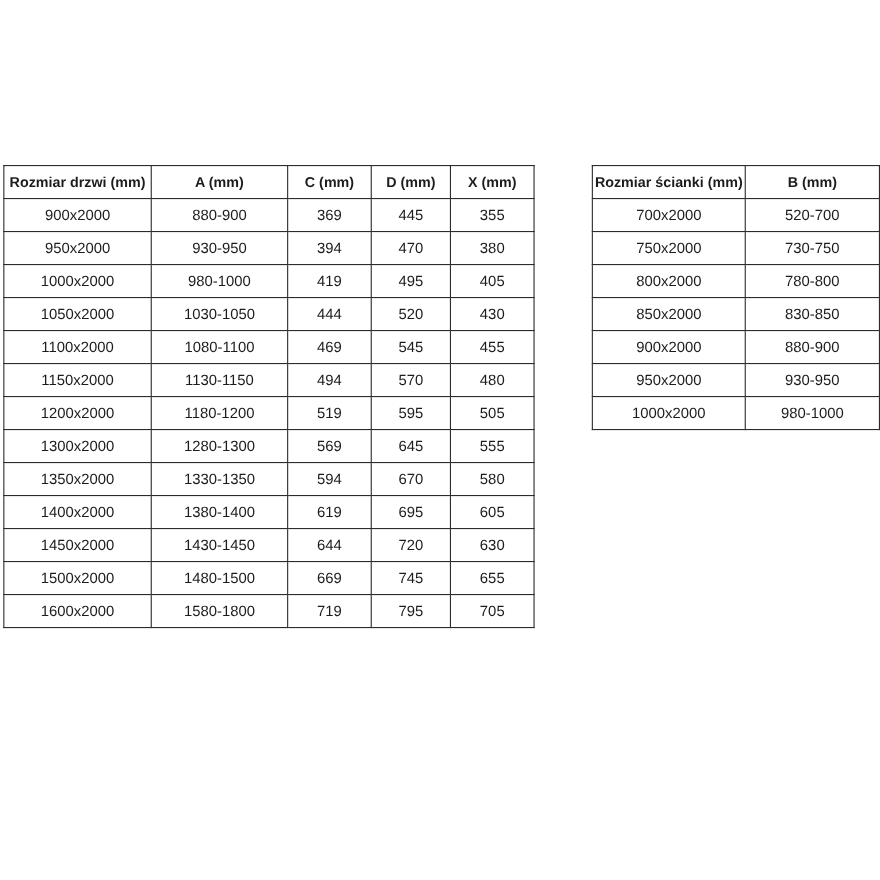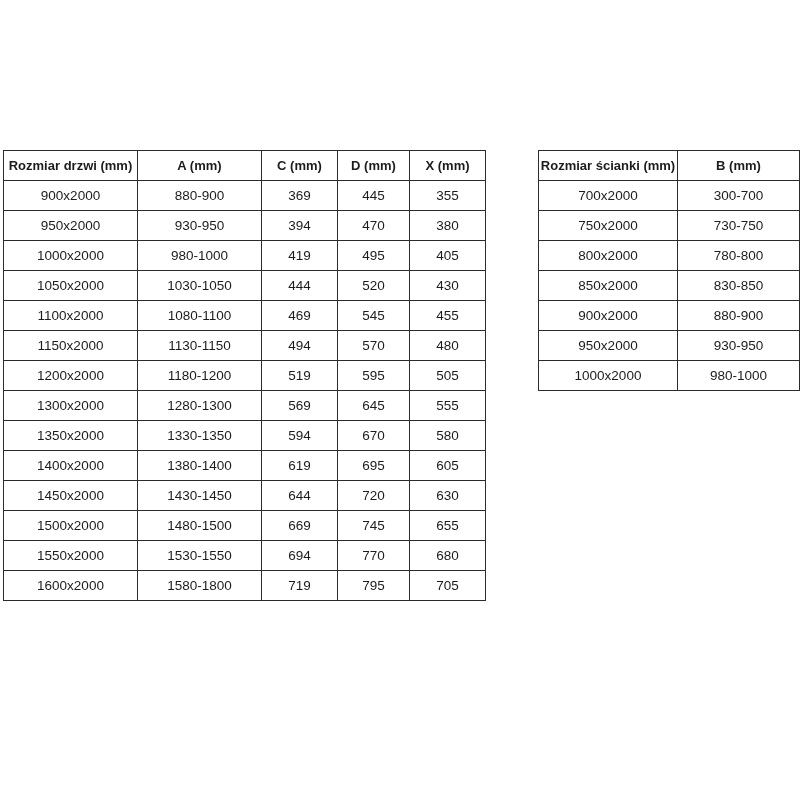--- a/index.html
+++ b/index.html
@@ -150,27 +150,20 @@
           <td>630</td>
         </tr>
         <tr>
           <td>1500x2000</td>
           <td>1480-1500</td>
           <td>669</td>
           <td>745</td>
           <td>655</td>
         </tr>
         <tr>
-          <td>1550x2000</td>
-          <td>1530-1550</td>
-          <td>694</td>
-          <td>770</td>
-          <td>680</td>
-        </tr>
-        <tr>
           <td>1600x2000</td>
           <td>1580-1800</td>
           <td>719</td>
           <td>795</td>
           <td>705</td>
         </tr>
       </tbody>
   </table>
 
   <table class="spec" id="wall-table">
@@ -180,21 +173,21 @@
     </colgroup>
     <thead>
       <tr>
           <th>Rozmiar ścianki (mm)</th>
           <th>B (mm)</th>
         </tr>
     </thead>
     <tbody>
         <tr>
           <td>700x2000</td>
-          <td>300-700</td>
+          <td>520-700</td>
         </tr>
         <tr>
           <td>750x2000</td>
           <td>730-750</td>
         </tr>
         <tr>
           <td>800x2000</td>
           <td>780-800</td>
         </tr>
         <tr>

